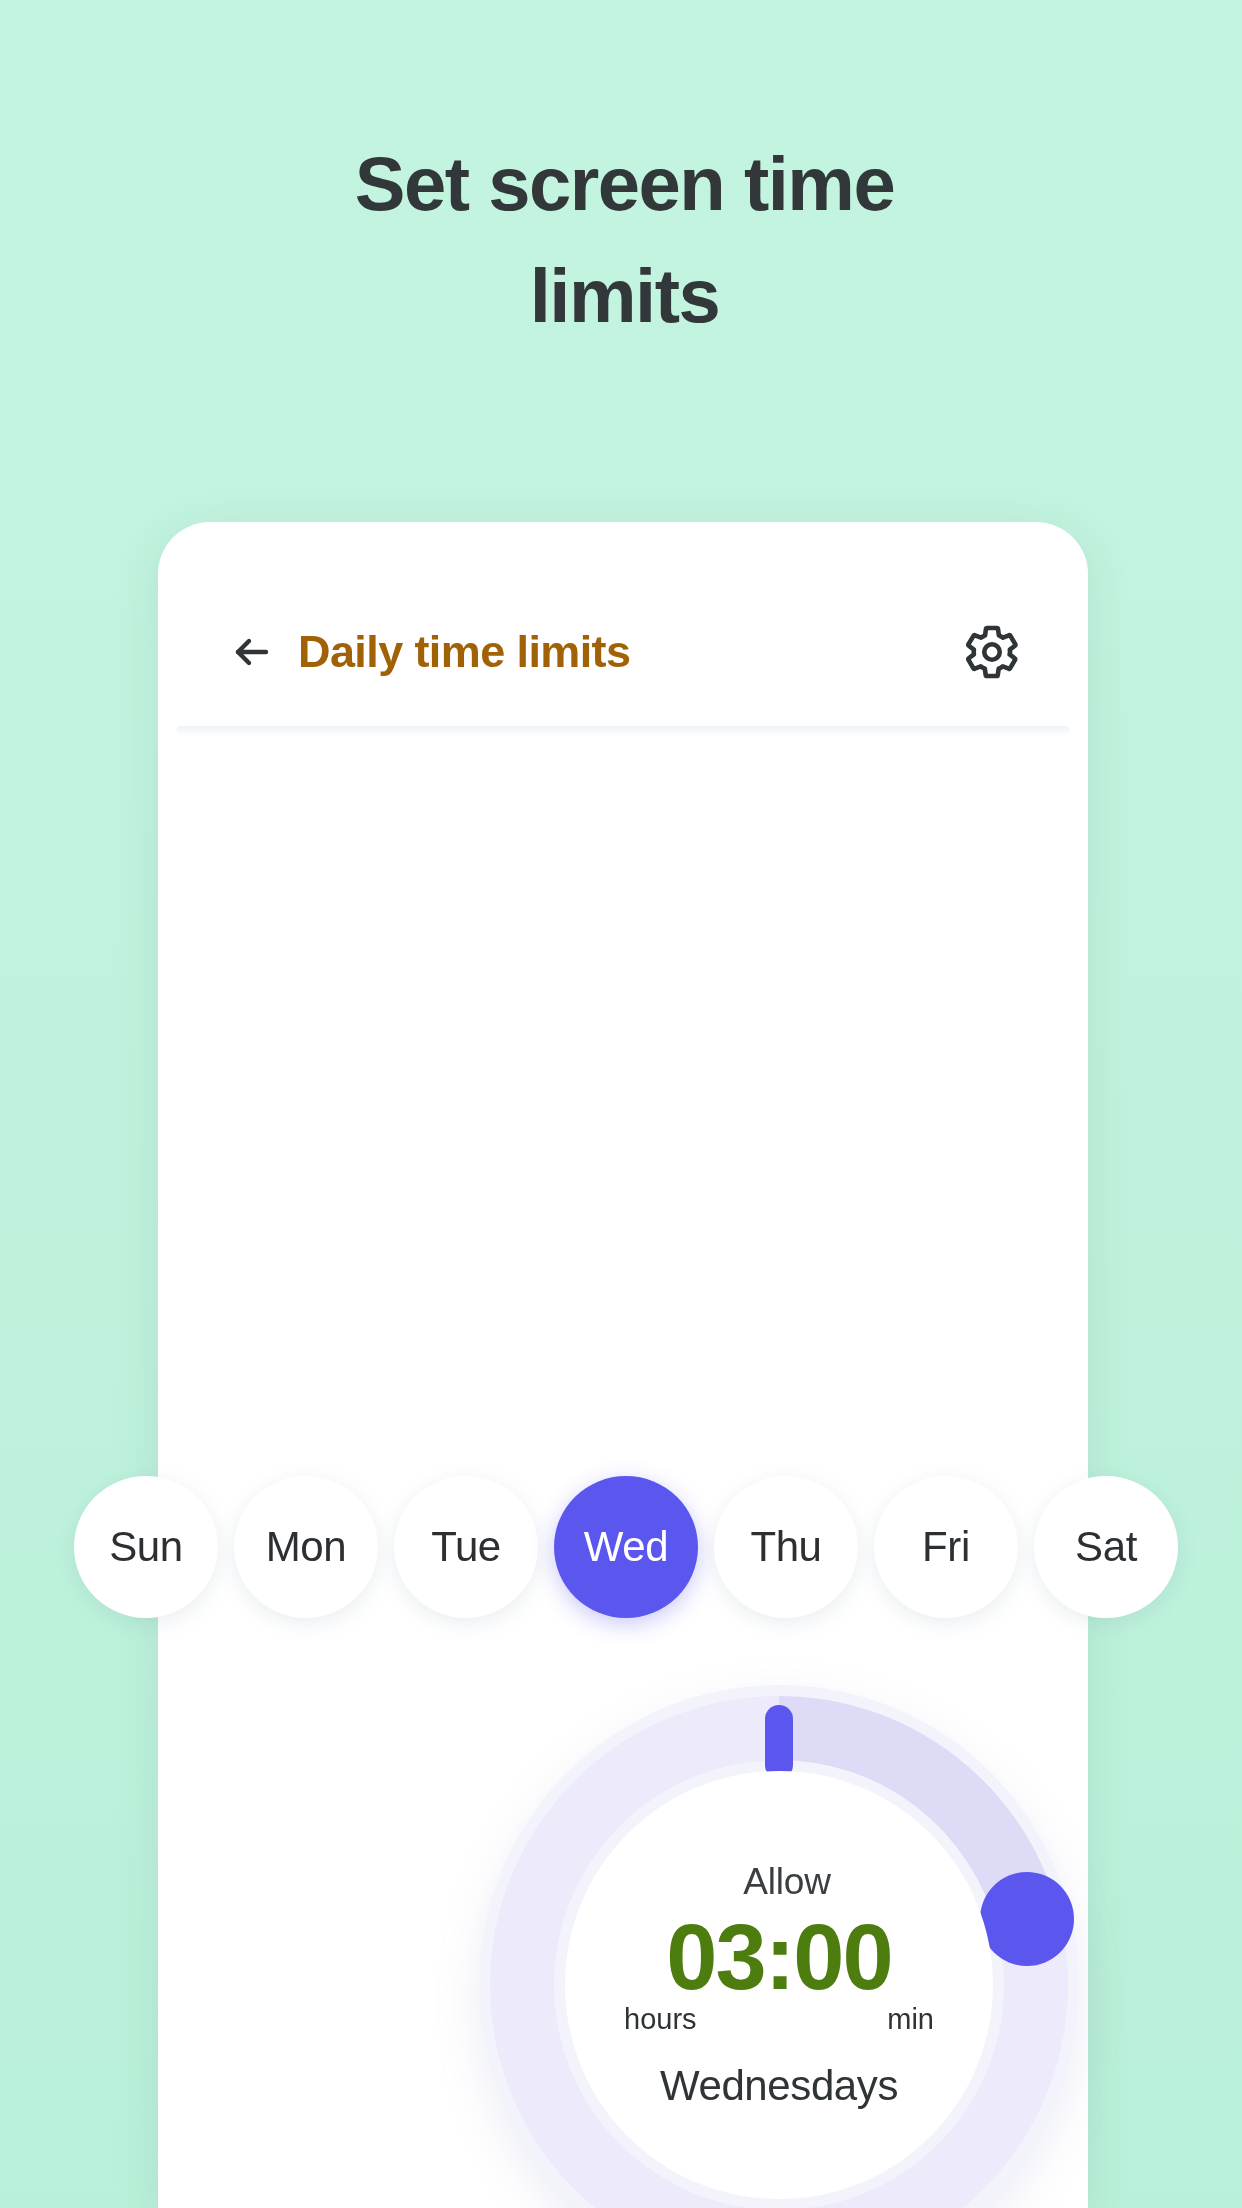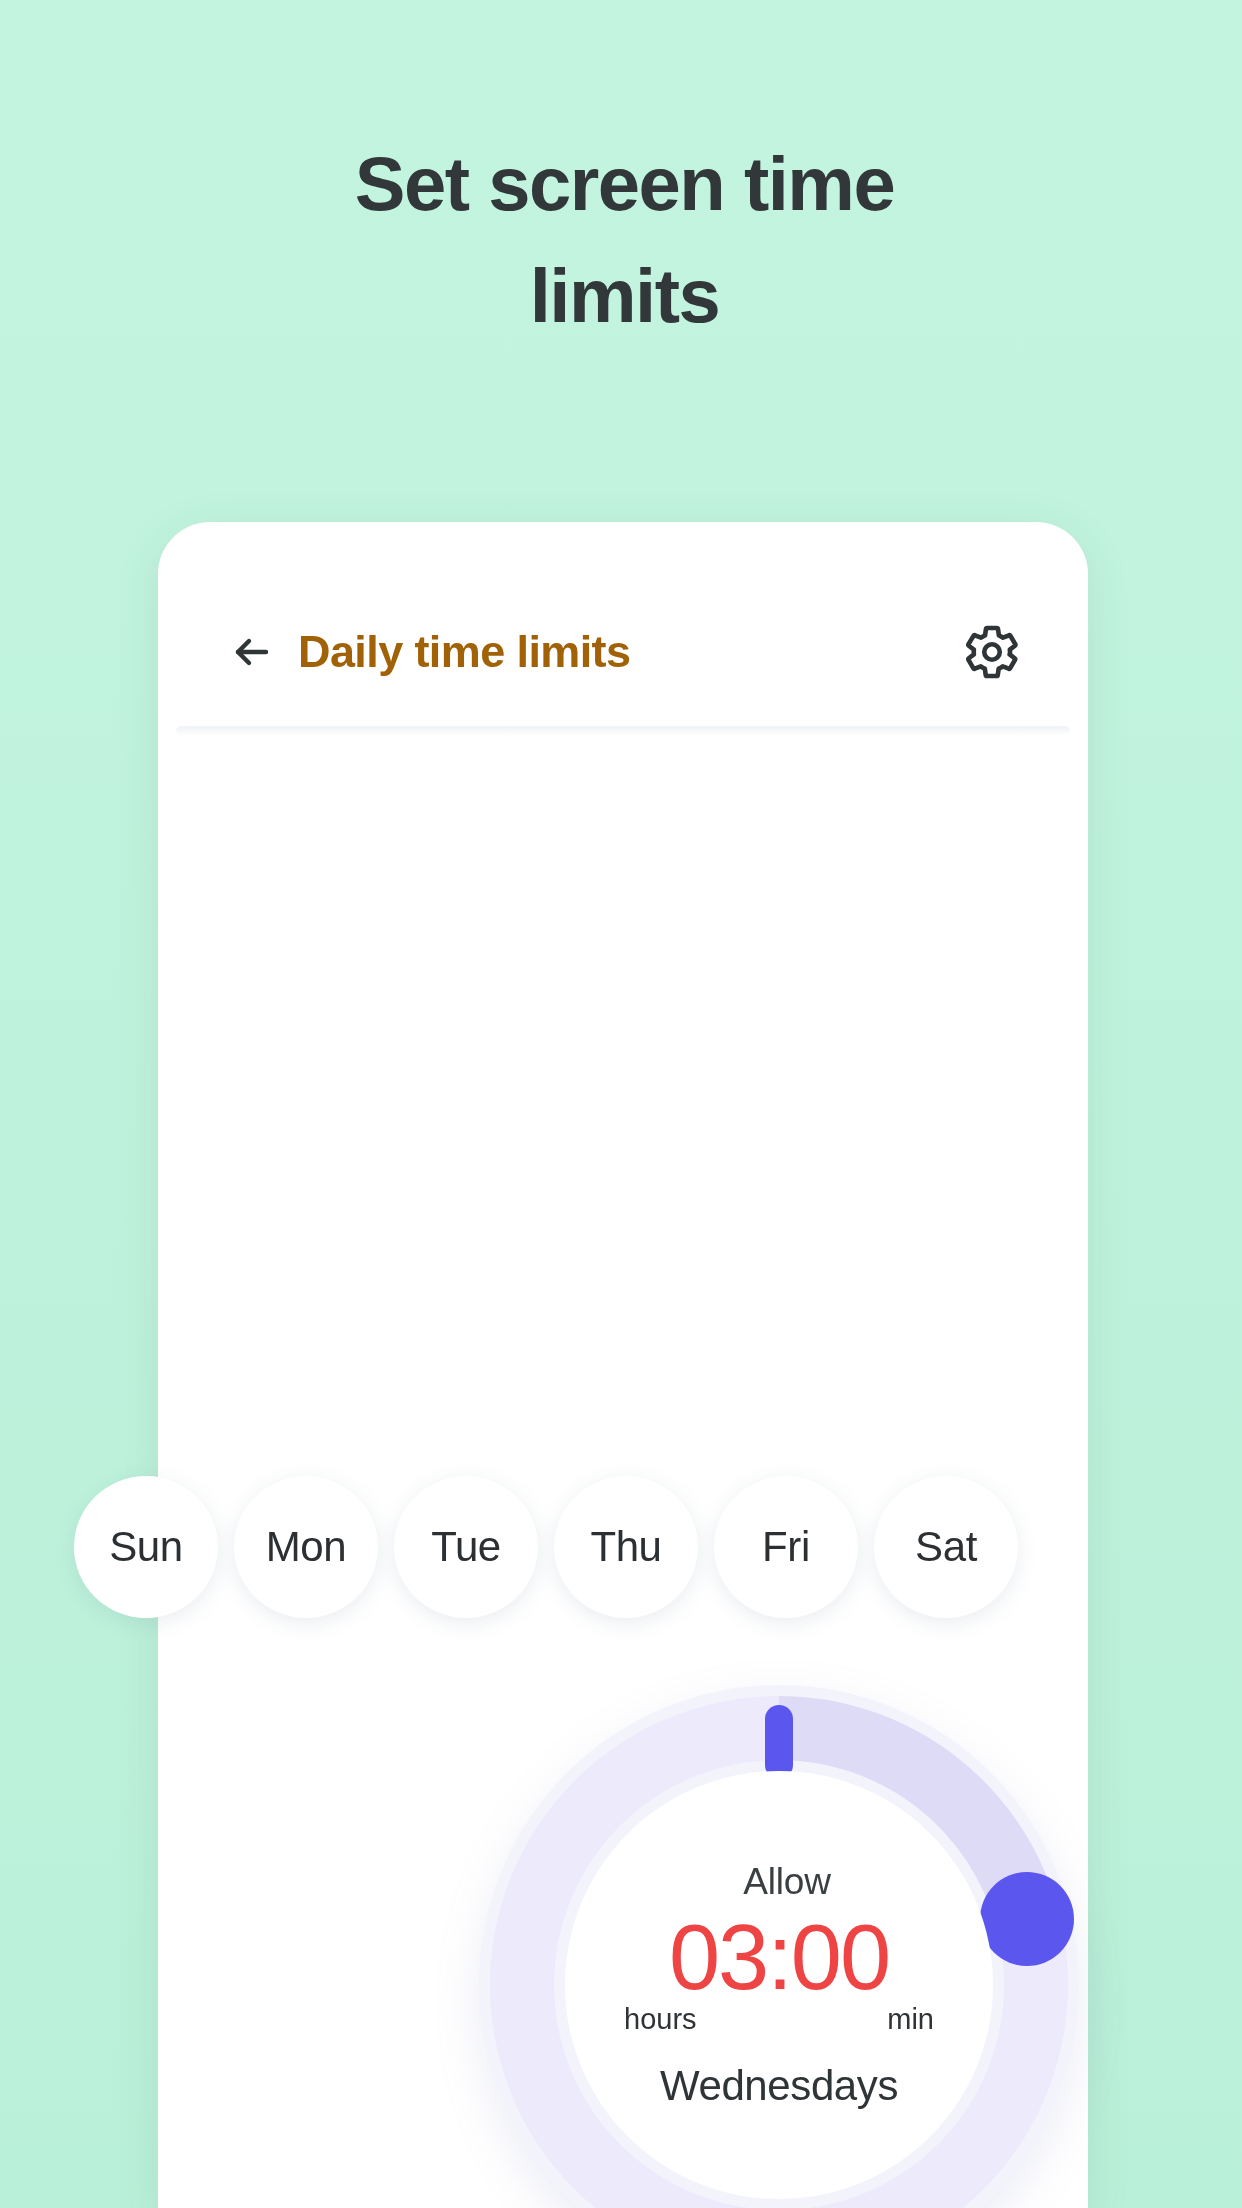--- a/index.html
+++ b/index.html
@@ -186,22 +186,22 @@
   }
   .allow-label {
     font-size: 37px;
     color: #3a3f42;
     letter-spacing: -0.2px;
     margin-bottom: 2px;
     margin-left: 16px;
   }
   .time-value {
     font-size: 92px;
-    font-weight: normal;
-    color: #ef4444;
+    font-weight: bold;
+    color: #4d7c0f;
     letter-spacing: -2px;
     line-height: 104px;
   }
   .unit-row {
     width: 330px;
     display: flex;
     justify-content: space-between;
     margin-top: -6px;
     padding: 0 10px;
     box-sizing: border-box;
@@ -251,20 +251,23 @@
 
     <div class="days-row">
       <div class="day-chip">
           <span>Sun</span>
         </div>
       <div class="day-chip">
           <span>Mon</span>
         </div>
       <div class="day-chip">
           <span>Tue</span>
+        </div>
+      <div class="day-chip selected">
+          <span>Wed</span>
         </div>
       <div class="day-chip">
           <span>Thu</span>
         </div>
       <div class="day-chip">
           <span>Fri</span>
         </div>
       <div class="day-chip">
           <span>Sat</span>
         </div>

